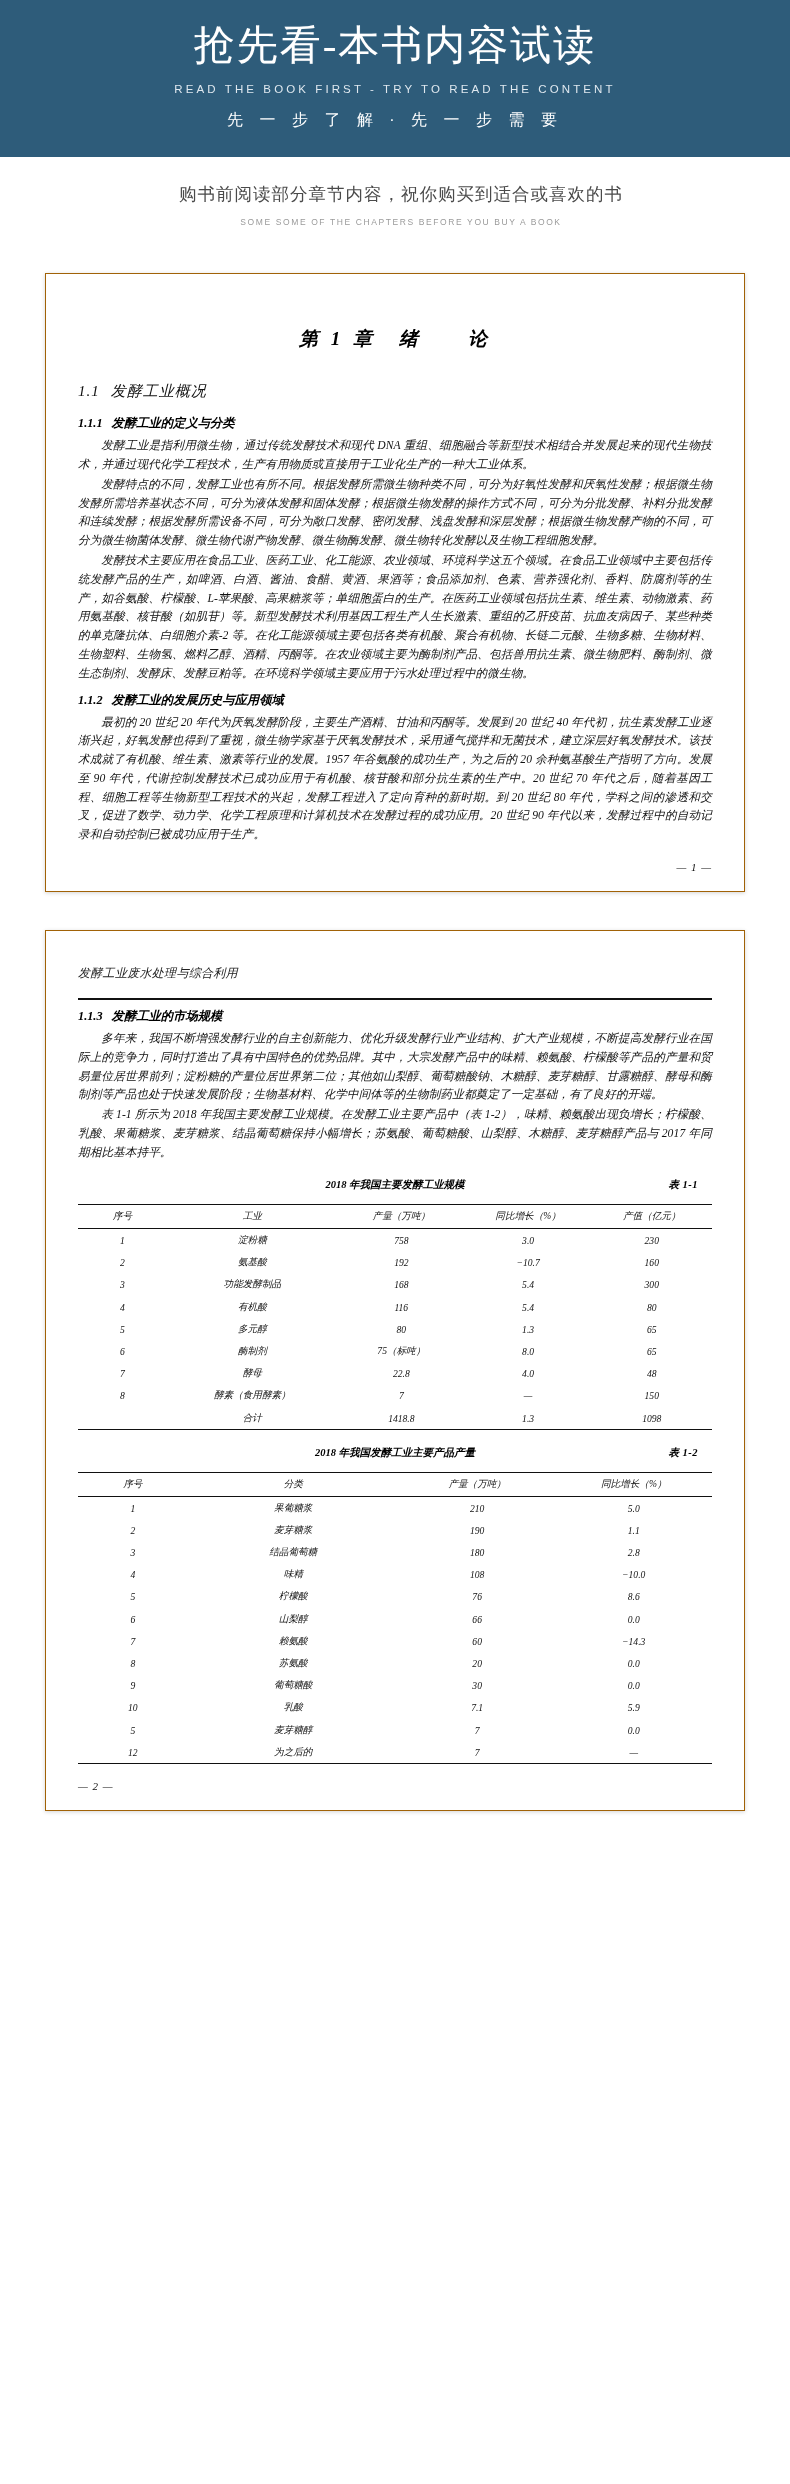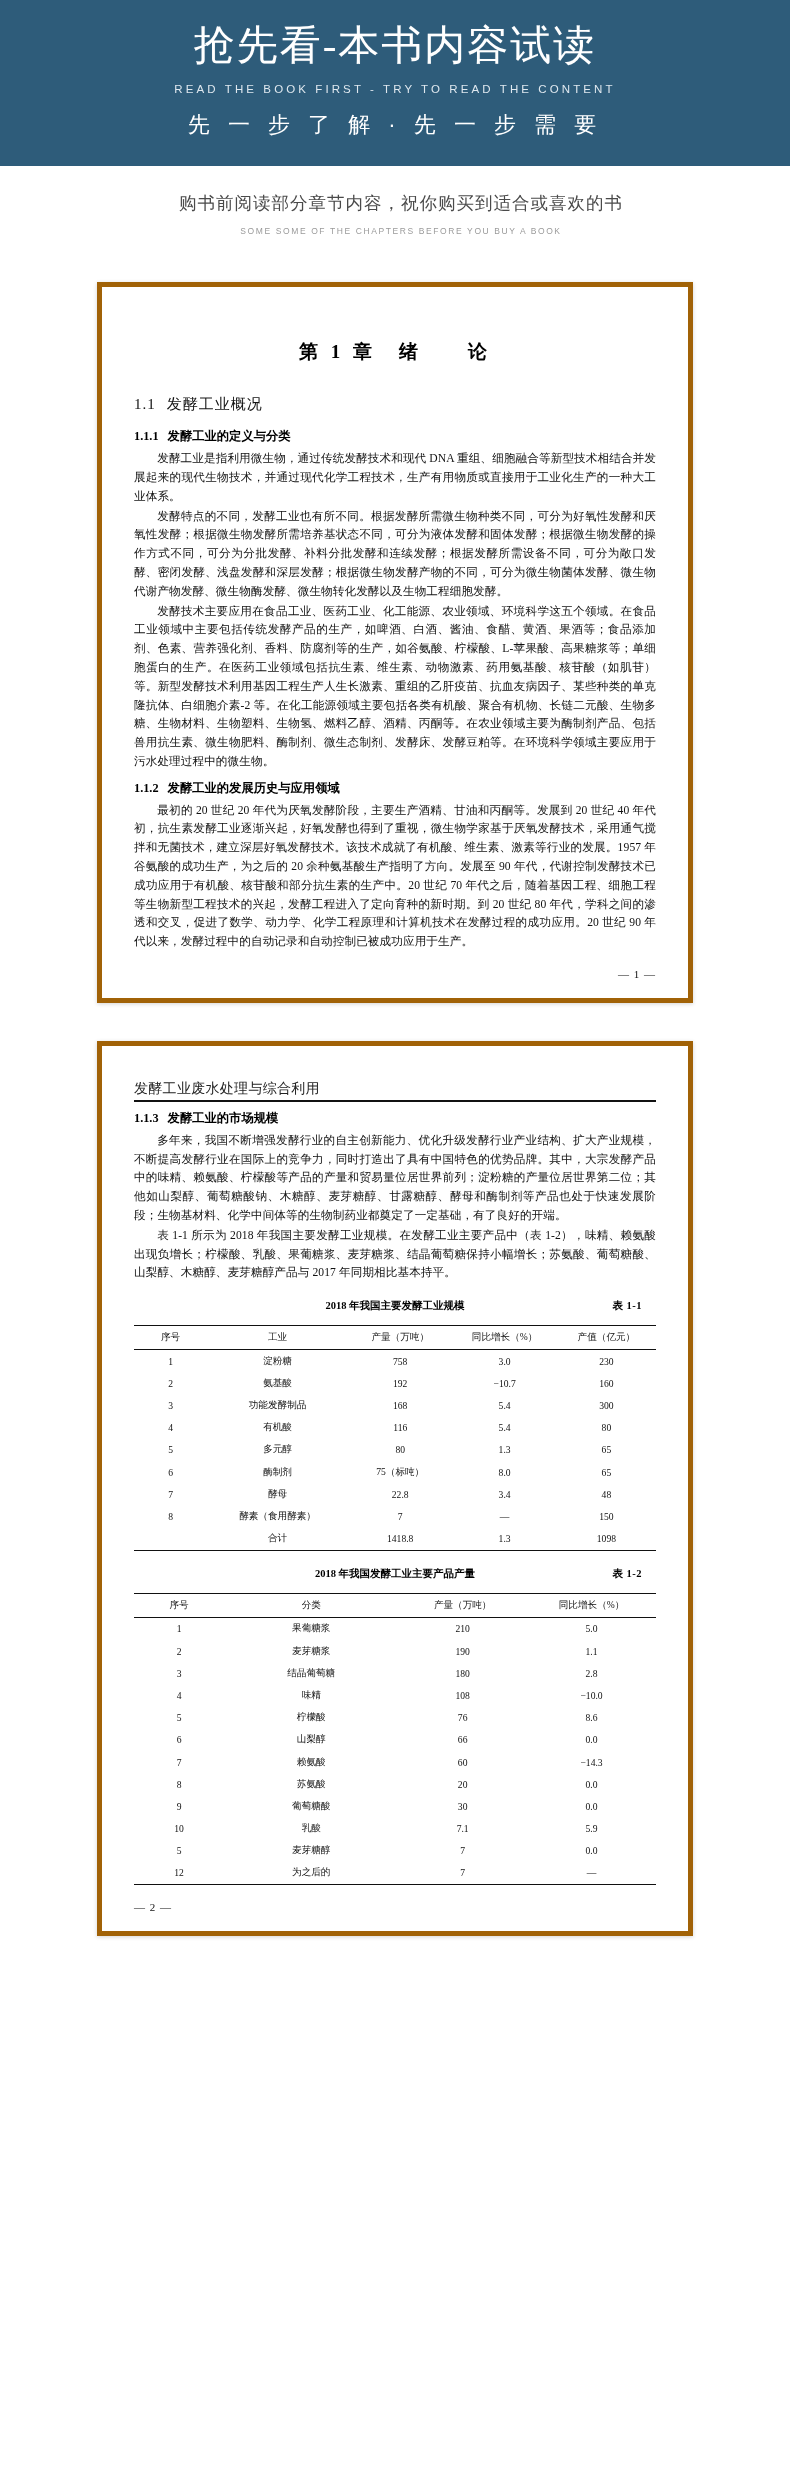--- a/index.html
+++ b/index.html
@@ -31,21 +31,21 @@
   }
   .banner-sub-en {
     color: #dfe8ef;
     font-size: 11.5px;
     letter-spacing: 3.1px;
     font-family: "Liberation Sans", "DejaVu Sans", sans-serif;
     margin: 10px 0 0 0;
   }
   .banner-sub-cn {
     color: #ffffff;
-    font-size: 22px;
+    font-size: 16px;
     letter-spacing: 6px;
     font-family: "Liberation Sans", "DejaVu Sans", sans-serif;
     margin: 15px 0 4px 0;
   }
 
   
   .promo {
     width: 790px;
     background: #ffffff;
     text-align: center;
@@ -64,36 +64,37 @@
     font-family: "Liberation Sans", "DejaVu Sans", sans-serif;
     margin-top: 11px;
   }
 
   
   .pages-wrap {
     background: #ffffff;
     padding: 30px 0 40px 0;
   }
   .page {
-    width: 596px;
+    width: 700px;
     margin: 0 auto 38px auto;
     background: #ffffff;
-    border: 5px solid #a16207;
+    border: 1px solid #a16207;
     box-shadow: 0 1px 4px rgba(0,0,0,0.17);
     padding: 34px 32px 18px 32px;
     position: relative;
+    font-style: italic;
   }
   .page-inner { width: 100%; }
 
   
   .running-head {
-    font-size: 14px;
+    font-size: 12px;
     color: #222;
     font-family: "Liberation Sans", "DejaVu Sans", sans-serif;
-    padding-bottom: 2px;
+    padding-bottom: 16px;
     margin-bottom: 6px;
     border-bottom: 2px solid #111;
     letter-spacing: .3px;
   }
 
   .chapter-title {
     text-align: center;
     font-size: 19px;
     font-weight: bold;
     letter-spacing: 4px;
@@ -286,21 +287,21 @@
                 <td>6</td>
                 <td>酶制剂</td>
                 <td>75（标吨）</td>
                 <td>8.0</td>
                 <td>65</td>
               </tr>
               <tr>
                 <td>7</td>
                 <td>酵母</td>
                 <td>22.8</td>
-                <td>3.4</td>
+                <td>4.0</td>
                 <td>48</td>
               </tr>
               <tr>
                 <td>8</td>
                 <td>酵素（食用酵素）</td>
                 <td>7</td>
                 <td>—</td>
                 <td>150</td>
               </tr>
               <tr>

